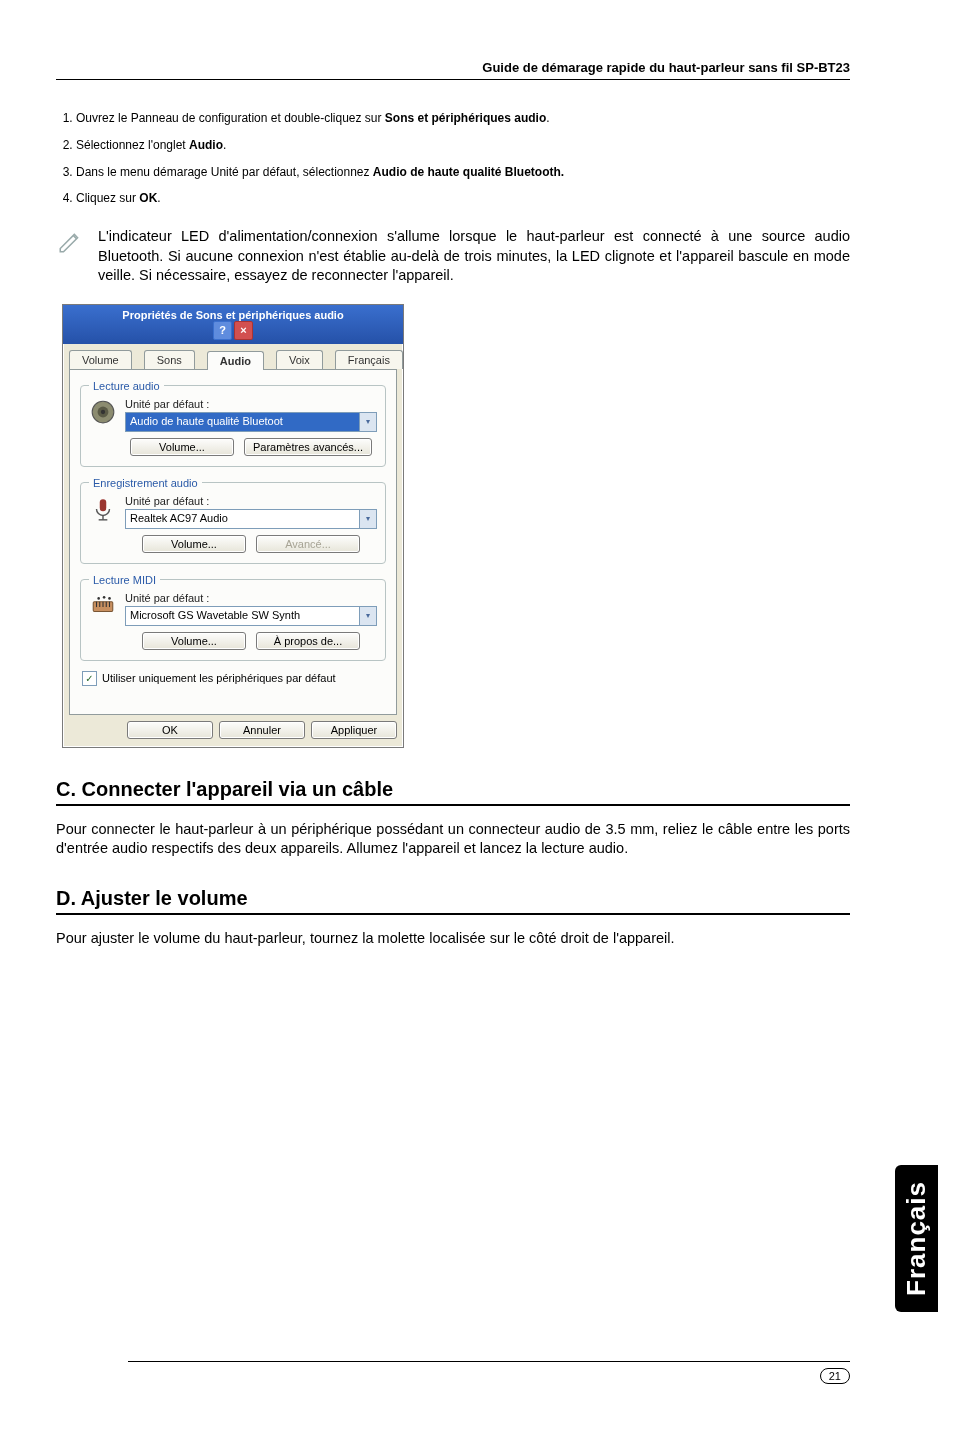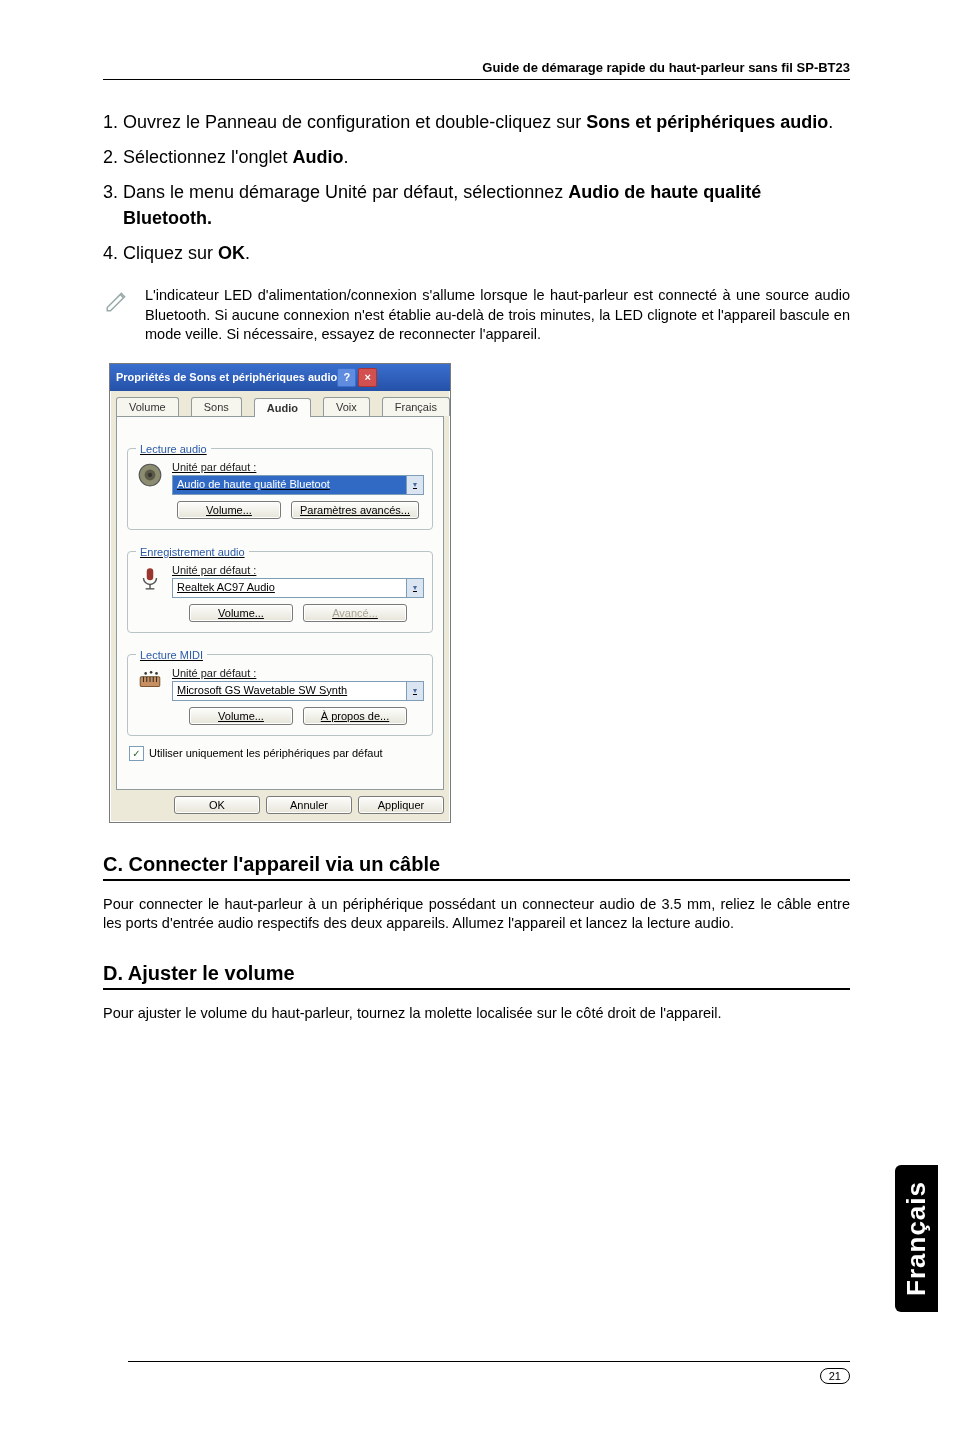--- a/index.html
+++ b/index.html
@@ -7,39 +7,39 @@
     padding: 0;
     background: #fff;
     font-family: Arial, Helvetica, sans-serif;
     color: #000;
   }
   .page {
     width: 938px;
     height: 1432px;
     position: relative;
     box-sizing: border-box;
-    padding: 60px 88px 60px 103px;
+    padding: 60px 88px 60px 56px;
   }
   .header-line {
     font-size: 13px;
     font-weight: bold;
     text-align: right;
     border-bottom: 1px solid #000;
     padding-bottom: 4px;
     margin-bottom: 30px;
   }
   h2.section {
     font-size: 18px;
     font-weight: bold;
     margin: 0 0 18px 0;
   }
   ol.steps {
     margin: 0 0 20px 0;
     padding-left: 20px;
-    font-size: 18px;
+    font-size: 12px;
     line-height: 1.4;
   }
   ol.steps li {
     margin-bottom: 10px;
   }
   .note-box {
     display: flex;
     gap: 14px;
     margin: 10px 0 18px 0;
   }
@@ -68,21 +68,22 @@
     filter: blur(0.3px);
   }
   .dlg-title {
     background: linear-gradient(to bottom, #3a6fce 0%, #2551a8 100%);
     color: #fff;
     font-weight: bold;
     padding: 4px 6px;
     font-size: 11px;
     display: flex;
     align-items: center;
-    justify-content: flex-start;
+    justify-content: flex-end;
+    flex-direction: column;
   }
   .dlg-title-btns {
     display: flex;
     gap: 2px;
   }
   .dlg-title-btn {
     width: 17px;
     height: 17px;
     border-radius: 2px;
     display: flex;
@@ -118,22 +119,21 @@
     margin: 0 6px 6px 6px;
     border: 1px solid #919b9c;
     background: #fcfcfa;
     padding: 10px 10px 6px 10px;
     border-top-left-radius: 0;
   }
   fieldset.grp {
     border: 1px solid #b8c4c4;
     border-radius: 4px;
     padding: 6px 8px 10px 8px;
-    margin: 16px 0 10px 0;
-    text-decoration: underline;
+    margin: 0 0 10px 0;
   }
   fieldset.grp legend {
     color: #2a5aa8;
     font-size: 11px;
     padding: 0 4px;
   }
   .grp-row {
     display: flex;
     align-items: flex-start;
     gap: 8px;

